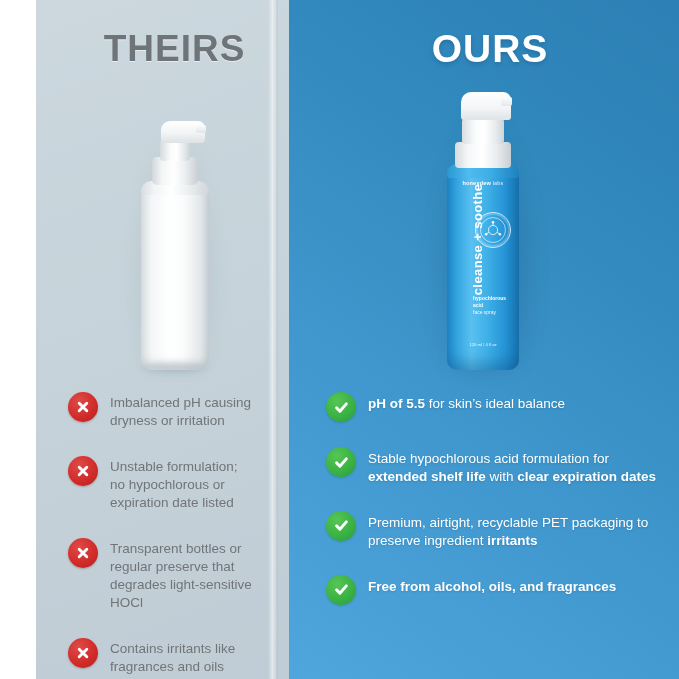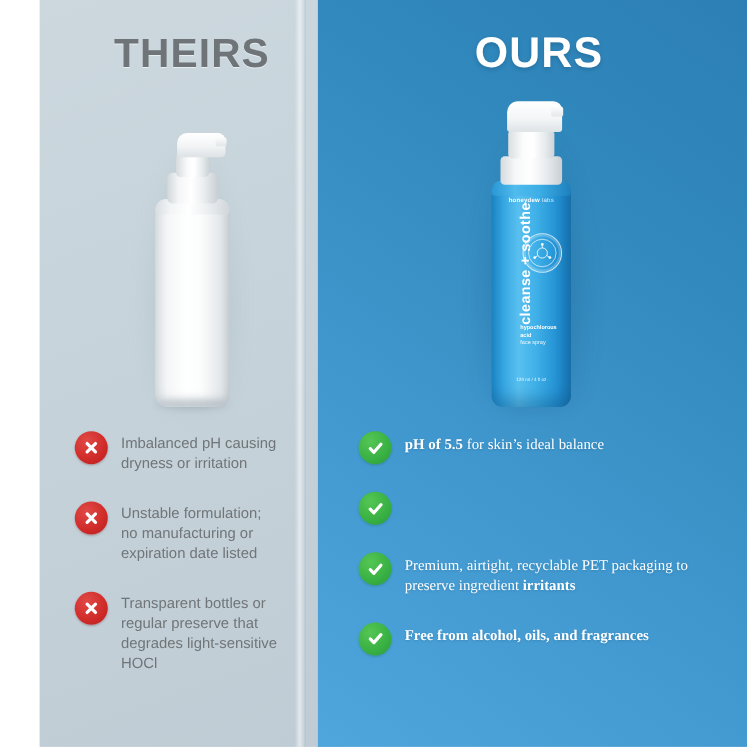--- a/index.html
+++ b/index.html
@@ -304,21 +304,21 @@
     left: 314px;
     top: 392px;
     width: 340px;
   }
   .bullet {
     display: flex;
     align-items: flex-start;
     margin-bottom: 18px;
   }
   .bullets-left .bullet { margin-bottom: 26px; }
-  .bullets-right .bullet { margin-bottom: 25px; font-family: Liberation Serif, serif; }
+  .bullets-right .bullet { margin-bottom: 25px; }
 
   .icon {
     flex: 0 0 auto;
     width: 30px;
     height: 30px;
     border-radius: 50%;
     margin-right: 12px;
     display: flex;
     align-items: center;
     justify-content: center;
@@ -383,39 +383,50 @@
       </div>
 
       <div class="bullet">
         <div class="icon icon-x">
           <svg width="16" height="16" viewBox="0 0 16 16" aria-hidden="true">
             <path d="M4.2 4.2 L11.8 11.8 M11.8 4.2 L4.2 11.8" stroke="#ffffff" stroke-width="2.9" stroke-linecap="round"></path>
           </svg>
         </div>
         <div class="bullet-text">
           <span>Unstable formulation;</span><br>
-          <span>no manufacturing or</span><br>
+          <span>no hypochlorous or</span><br>
           <span>expiration date listed</span>
         </div>
       </div>
 
       <div class="bullet">
         <div class="icon icon-x">
           <svg width="16" height="16" viewBox="0 0 16 16" aria-hidden="true">
             <path d="M4.2 4.2 L11.8 11.8 M11.8 4.2 L4.2 11.8" stroke="#ffffff" stroke-width="2.9" stroke-linecap="round"></path>
           </svg>
         </div>
         <div class="bullet-text">
           <span>Transparent bottles or</span><br>
           <span>regular preserve that</span><br>
           <span>degrades light-sensitive</span><br>
           <span>HOCl</span>
         </div>
       </div>
 
+      <div class="bullet">
+        <div class="icon icon-x">
+          <svg width="16" height="16" viewBox="0 0 16 16" aria-hidden="true">
+            <path d="M4.2 4.2 L11.8 11.8 M11.8 4.2 L4.2 11.8" stroke="#ffffff" stroke-width="2.9" stroke-linecap="round"></path>
+          </svg>
+        </div>
+        <div class="bullet-text">
+          <span>Contains irritants like</span><br>
+          <span>fragrances and oils</span>
+        </div>
+      </div>
 
     </div>
   </div>
 
   <div class="panel panel-right">
 
     <div class="heading heading-ours">OURS</div>
 
     <div class="bullets bullets-right" style="left:37px;">
 
@@ -428,20 +439,23 @@
         <div class="bullet-text">
           <b>pH of 5.5</b><span> for skin’s ideal balance</span>
         </div>
       </div>
 
       <div class="bullet">
         <div class="icon icon-check">
           <svg width="17" height="17" viewBox="0 0 17 17" aria-hidden="true">
             <path d="M3.6 8.9 L6.9 12.2 L13.3 4.9" fill="none" stroke="#ffffff" stroke-width="2.9" stroke-linecap="round" stroke-linejoin="round"></path>
           </svg>
+        </div>
+        <div class="bullet-text">
+          <span>Stable hypochlorous acid formulation for </span><b>extended shelf life</b><span> with </span><b>clear expiration dates</b>
         </div>
       </div>
 
       <div class="bullet">
         <div class="icon icon-check">
           <svg width="17" height="17" viewBox="0 0 17 17" aria-hidden="true">
             <path d="M3.6 8.9 L6.9 12.2 L13.3 4.9" fill="none" stroke="#ffffff" stroke-width="2.9" stroke-linecap="round" stroke-linejoin="round"></path>
           </svg>
         </div>
         <div class="bullet-text">

